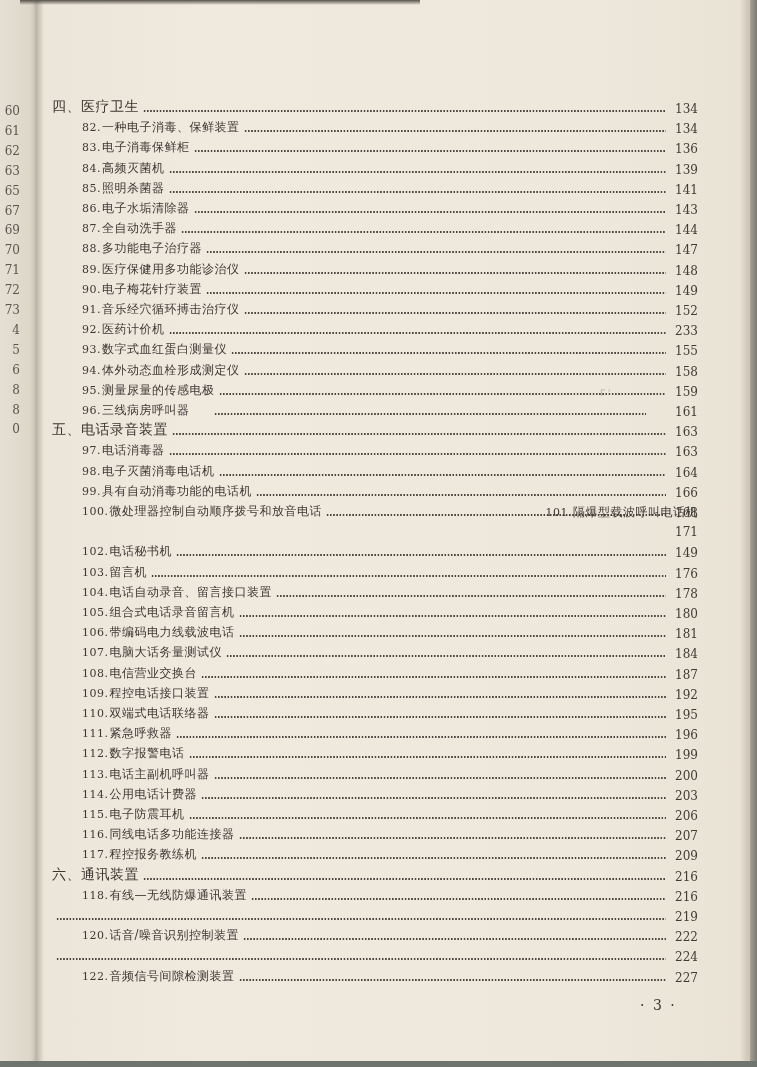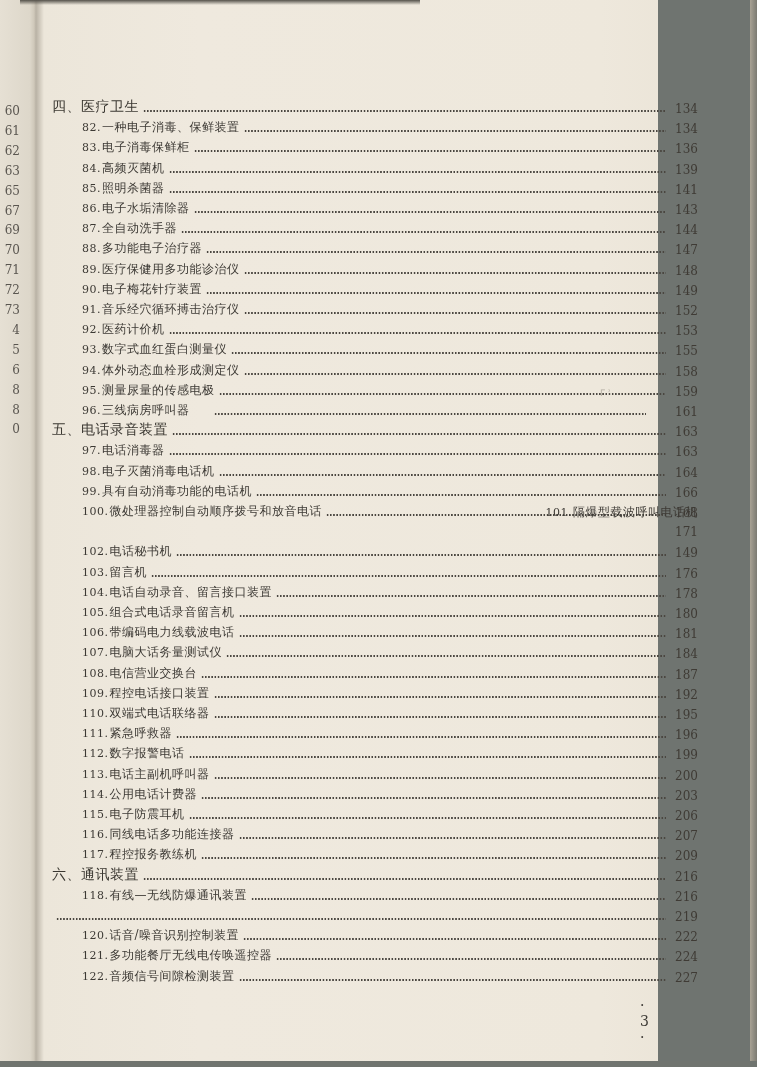--- a/index.html
+++ b/index.html
@@ -3,21 +3,21 @@
   <meta charset="utf-8">
   <style>
     html, body { margin: 0; padding: 0; }
     body {
       width: 757px; height: 1067px; overflow: hidden;
       background: #6f7470;
       font-family: "DejaVu Serif", "Liberation Serif", serif;
       position: relative;
     }
     .page {
-      position: absolute; left: 0; top: 0; width: 658px; height: 1062px;
+      position: absolute; left: 0; top: 0; width: 750px; height: 1062px;
       background: linear-gradient(90deg, #e6e0d4 0px, #ddd7ca 30px, #cfc8ba 34px, #b9b2a5 36px, #ece6da 44px, #efe9de 200px, #eee8dc 600px, #e9e2d5 740px, #cfc7b8 748px);
     }
     .top-shadow {
       position: absolute; left: 20px; top: 0; width: 400px; height: 5px;
       background: linear-gradient(180deg, #55524b, rgba(85,82,75,0));
     }
     .right-edge {
       position: absolute; right: 0; top: 0; width: 7px; height: 1067px;
       background: linear-gradient(90deg, #a8a294, #7b7a72);
     }
@@ -135,21 +135,21 @@
         <span class="page-no">149</span>
       </div>
       <div class="row item" style="top: 202px;">
         <span class="label"><span class="num-prefix">91.</span><span>音乐经穴循环搏击治疗仪</span></span>
         <span class="dots"></span>
         <span class="page-no">152</span>
       </div>
       <div class="row item" style="top: 222.2px;">
         <span class="label"><span class="num-prefix">92.</span><span>医药计价机</span></span>
         <span class="dots"></span>
-        <span class="page-no">153</span>
+        <span class="page-no">233</span>
       </div>
       <div class="row item" style="top: 242.4px;">
         <span class="label"><span class="num-prefix">93.</span><span>数字式血红蛋白测量仪</span></span>
         <span class="dots"></span>
         <span class="page-no">155</span>
       </div>
       <div class="row item" style="top: 262.6px;">
         <span class="label"><span class="num-prefix">94.</span><span>体外动态血栓形成测定仪</span></span>
         <span class="dots"></span>
         <span class="page-no">158</span>
@@ -287,21 +287,20 @@
       <div class="row item" style="top: 808px;">
         <span class="dots"></span>
         <span class="page-no">219</span>
       </div>
       <div class="row item" style="top: 828.2px;">
         <span class="label"><span class="num-prefix">120.</span><span>话音/噪音识别控制装置</span></span>
         <span class="dots"></span>
         <span class="page-no">222</span>
       </div>
       <div class="row item" style="top: 848.4px;">
-        <span class="label"><span class="num-prefix">121.</span><span>多功能餐厅无线电传唤遥控器</span></span>
         <span class="dots"></span>
         <span class="page-no">224</span>
       </div>
       <div class="row item" style="top: 868.6px;">
         <span class="label"><span class="num-prefix">122.</span><span>音频信号间隙检测装置</span></span>
         <span class="dots"></span>
         <span class="page-no">227</span>
       </div>
     </div>
   <div class="stain">ᒥ ʾ</div>

